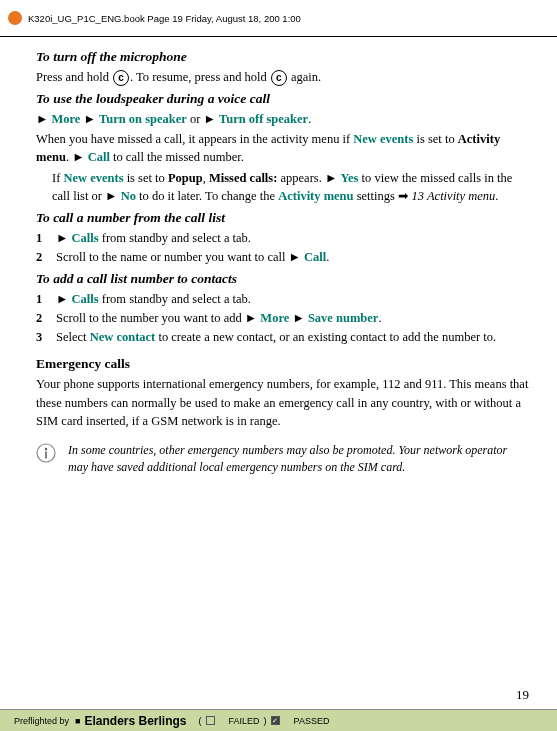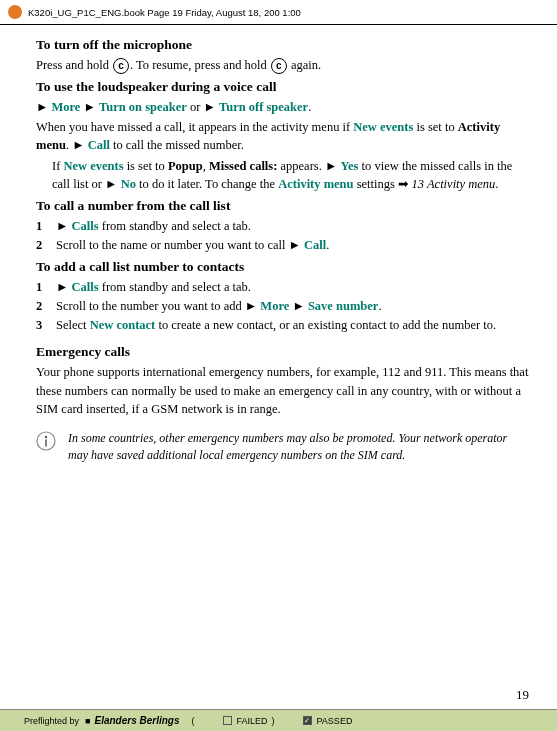--- a/index.html
+++ b/index.html
@@ -16,21 +16,21 @@
 
     
     .top-bar {
       width: 100%;
       height: 22px;
       background: #fff;
       border-bottom: 1px solid #000;
       display: flex;
       align-items: center;
       justify-content: space-between;
-      padding: 12px 8px;
+      padding: 18px 8px;
       font-size: 10px;
       font-family: Arial, sans-serif;
     }
     .top-bar-left {
       display: flex;
       align-items: center;
       gap: 6px;
     }
     .orange-dot {
       width: 14px;
@@ -44,20 +44,21 @@
       color: #000;
     }
 
     
     .content {
       padding: 12px 28px 12px 36px;
     }
 
     
     .section-heading {
+      font-style: italic;
       font-weight: bold;
       font-size: 13.5px;
       margin-bottom: 3px;
       margin-top: 10px;
     }
     .section-heading:first-child {
       margin-top: 0;
     }
 
     
@@ -133,37 +134,35 @@
     .bottom-bar {
       position: absolute;
       bottom: 0;
       left: 0;
       width: 100%;
       height: 22px;
       background: #c8d8a0;
       border-top: 1px solid #888;
       display: flex;
       align-items: center;
-      padding: 0 24px;
+      padding: 0 14px;
       font-size: 9px;
       font-family: Arial, sans-serif;
       gap: 4px;
     }
     .bottom-bar-logo {
       font-weight: bold;
-      font-size: 10px;
-      font-style: italic;
+      font-size: 12px;
       text-align: center;
     }
     .checkbox-item {
       display: flex;
       align-items: center;
-      gap: 5px;
+      gap: 14px;
       font-size: 9px;
-      margin-left: 24px;
     }
     .checkbox {
       width: 9px;
       height: 9px;
       border: 1px solid #555;
       display: inline-flex;
       align-items: center;
       justify-content: center;
       font-size: 7px;
     }

